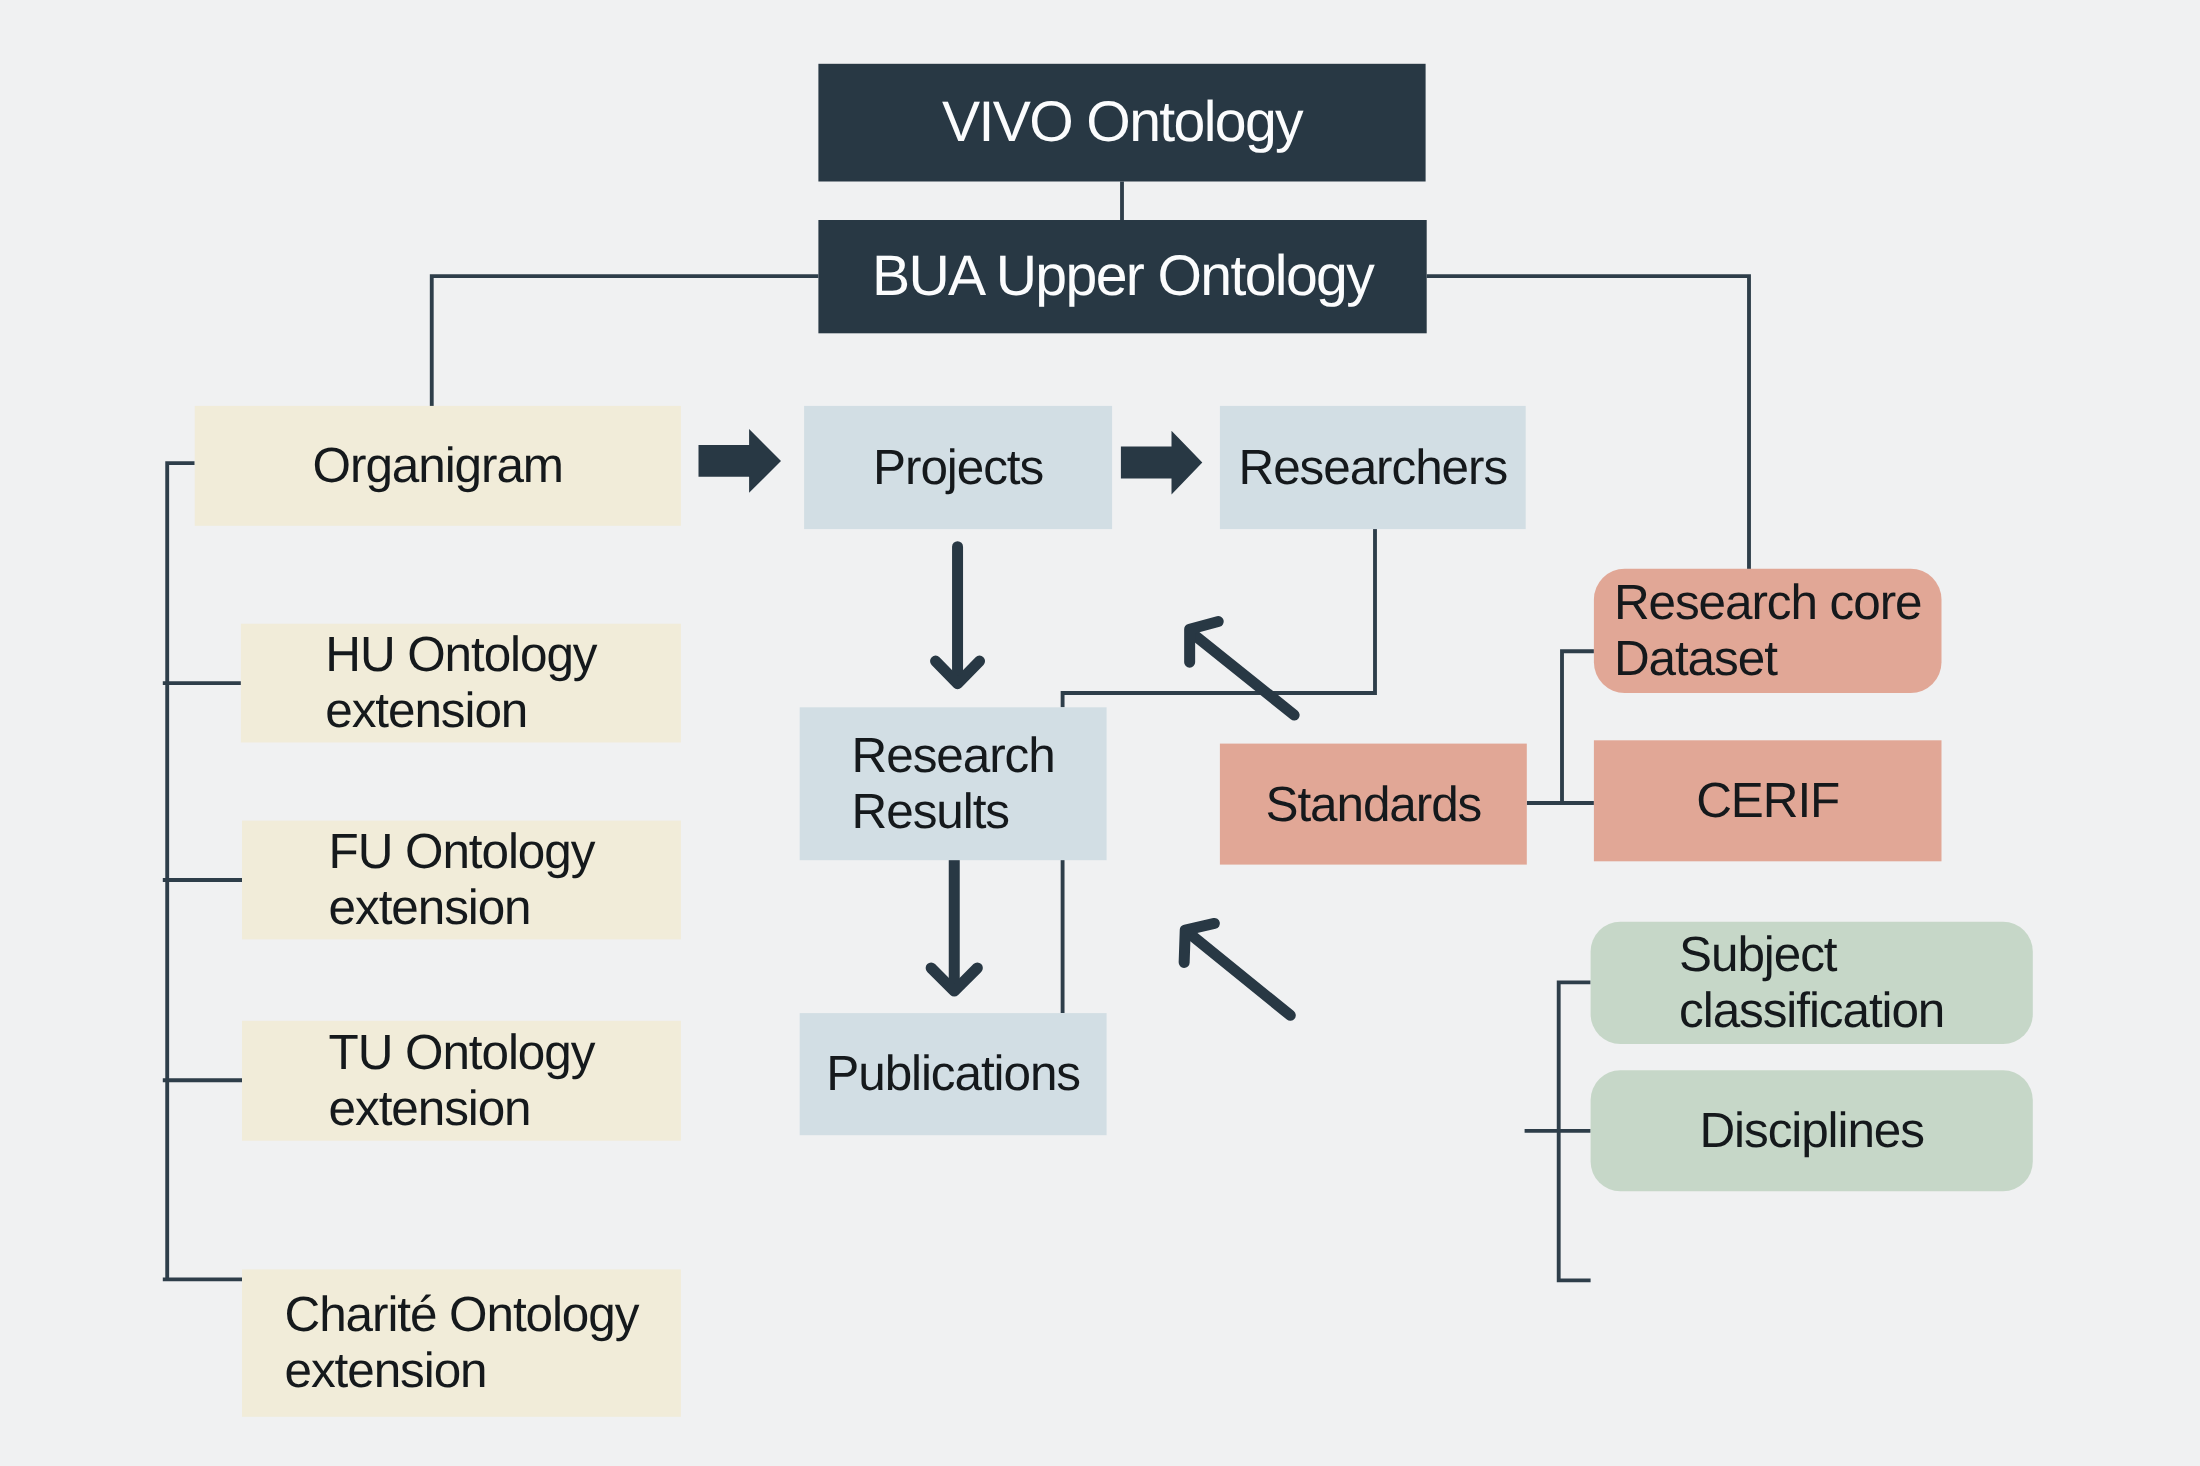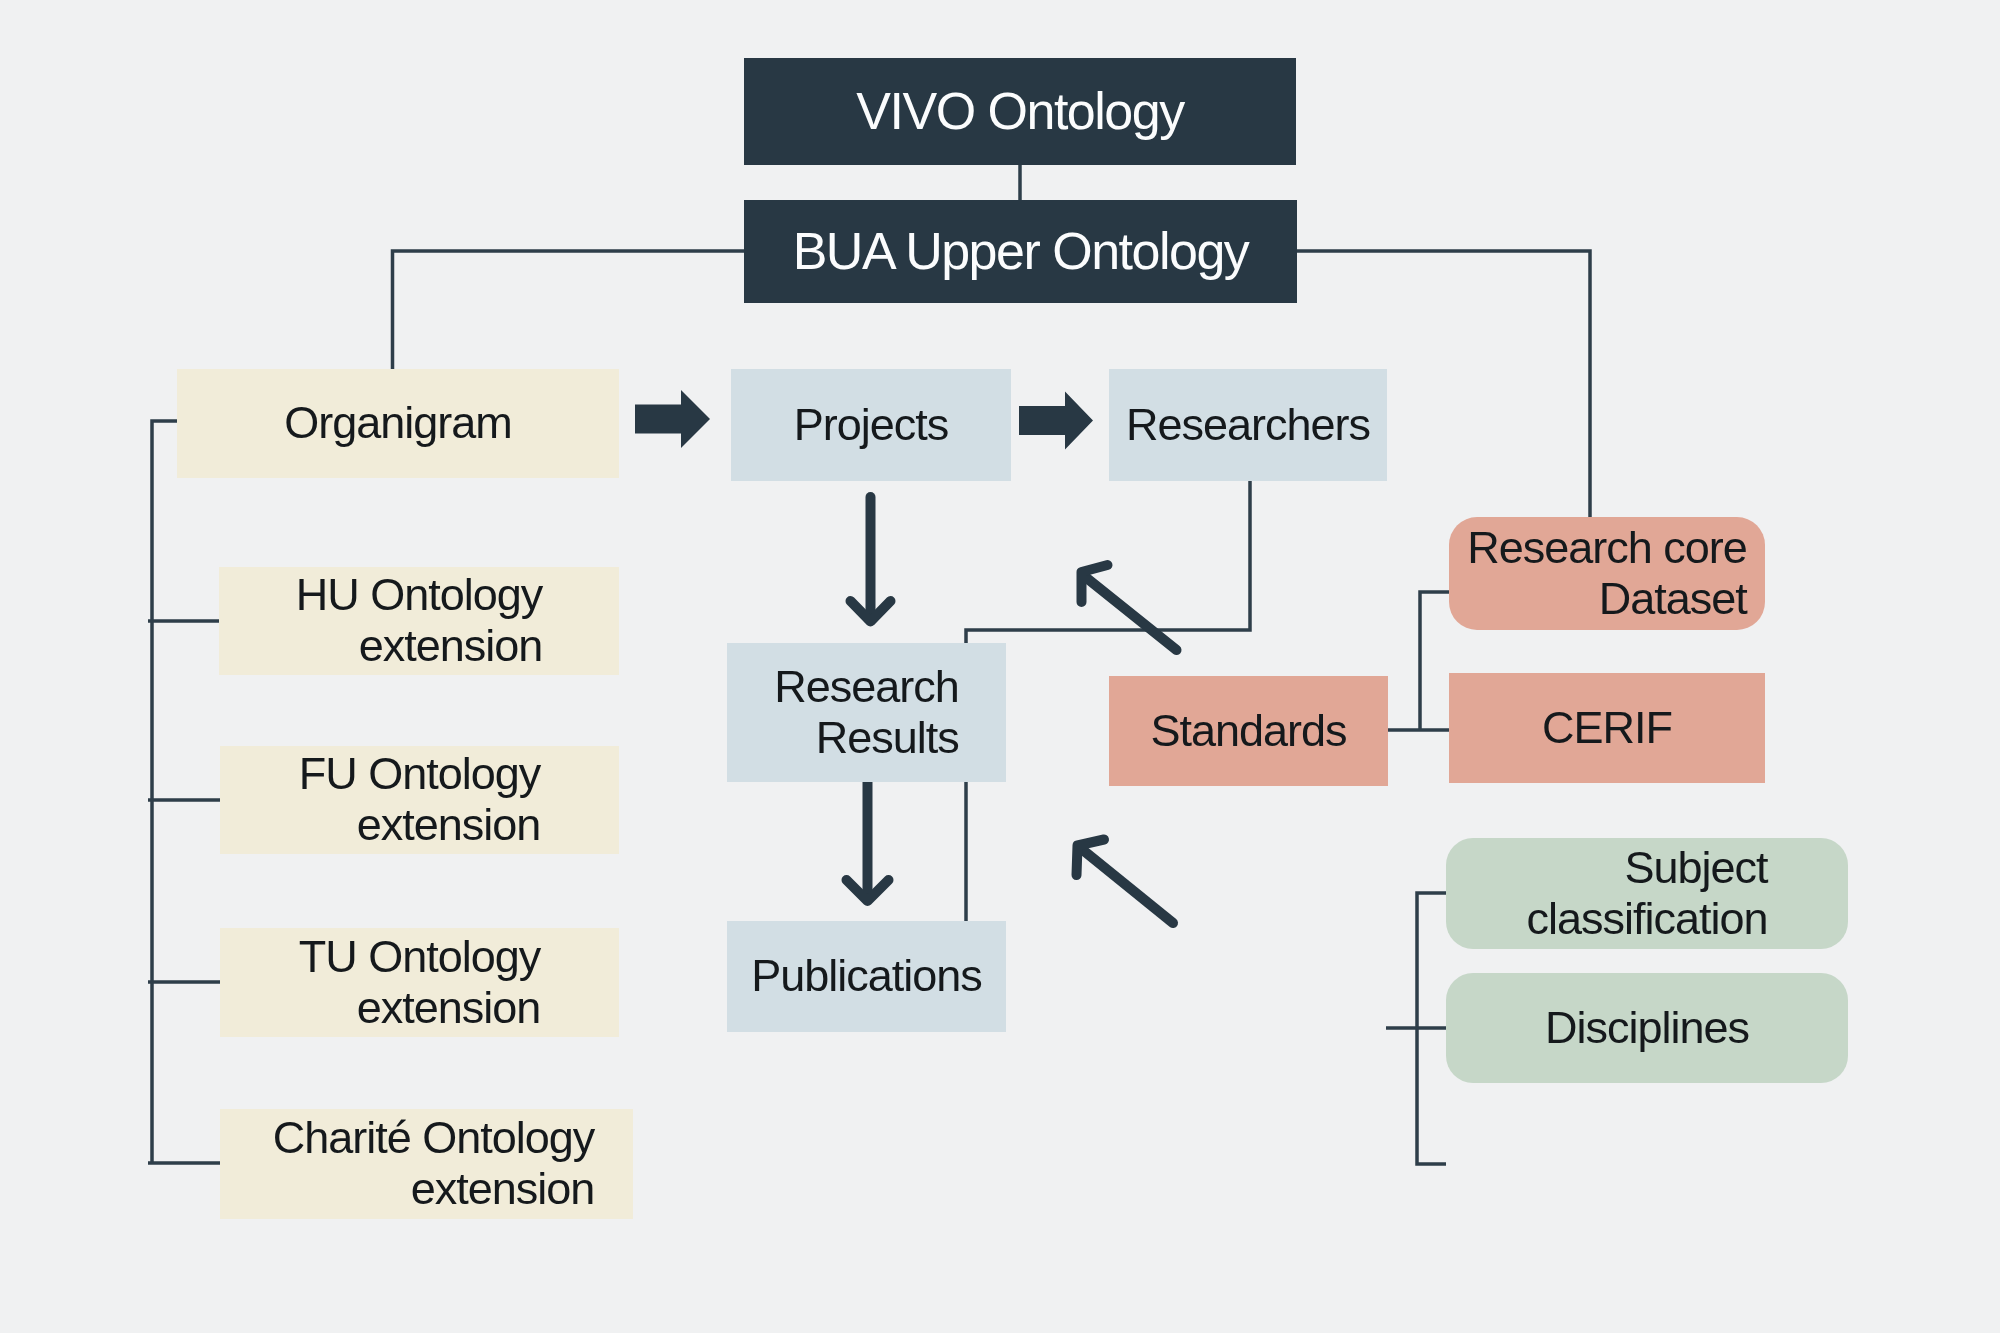--- a/index.html
+++ b/index.html
@@ -18,21 +18,21 @@
     width:2000px;height:1333px;
     background:var(--background);
     font-family:"Liberation Sans",sans-serif;
     overflow:hidden;
   }
   .canvas{position:relative;width:2000px;height:1333px;}
   .wires{position:absolute;left:0;top:0;}
   .node{
     position:absolute;
     display:flex;align-items:center;justify-content:center;
-    text-align:right;
+    text-align:left;
     white-space:pre-line;
     font-size:45px;
     line-height:1.13;
     letter-spacing:-1px;
     color:var(--text);
   }
   .node.dark{
     background:var(--dark);
     color:var(--dark-text);
     font-size:52px;
@@ -89,21 +89,21 @@
   <div class="node dark" style="left:744px;  top:58px;   width:552px; height:107px;"><span>VIVO Ontology</span></div>
   <div class="node dark" style="left:744px;  top:200px;  width:553px; height:103px;"><span>BUA Upper Ontology</span></div>
 
   <div class="node cream" style="left:177px;  top:369px;  width:442px; height:109px;"><span>Organigram</span></div>
   <div class="node cream" style="left:219px;  top:567px;  width:400px; height:108px;"><span>HU Ontology
 extension</span></div>
   <div class="node cream" style="left:220px;  top:746px;  width:399px; height:108px;"><span>FU Ontology
 extension</span></div>
   <div class="node cream" style="left:220px;  top:928px;  width:399px; height:109px;"><span>TU Ontology
 extension</span></div>
-  <div class="node cream" style="left:220px;  top:1109px; width:399px; height:110px;padding-left:14px;"><span>Charité Ontology
+  <div class="node cream" style="left:220px;  top:1154px; width:399px; height:134px;"><span>Charité Ontology
 extension</span></div>
 
   <div class="node blue" style="left:731px;  top:369px;  width:280px; height:112px;"><span>Projects</span></div>
   <div class="node blue" style="left:1109px; top:369px;  width:278px; height:112px;"><span>Researchers</span></div>
   <div class="node blue" style="left:727px;  top:643px;  width:279px; height:139px;"><span>Research
 Results</span></div>
   <div class="node blue" style="left:727px;  top:921px;  width:279px; height:111px;"><span>Publications</span></div>
 
   <div class="node salmon" style="left:1449px; top:517px;  width:316px; height:113px;border-radius:28px;"><span>Research core
 Dataset</span></div>

